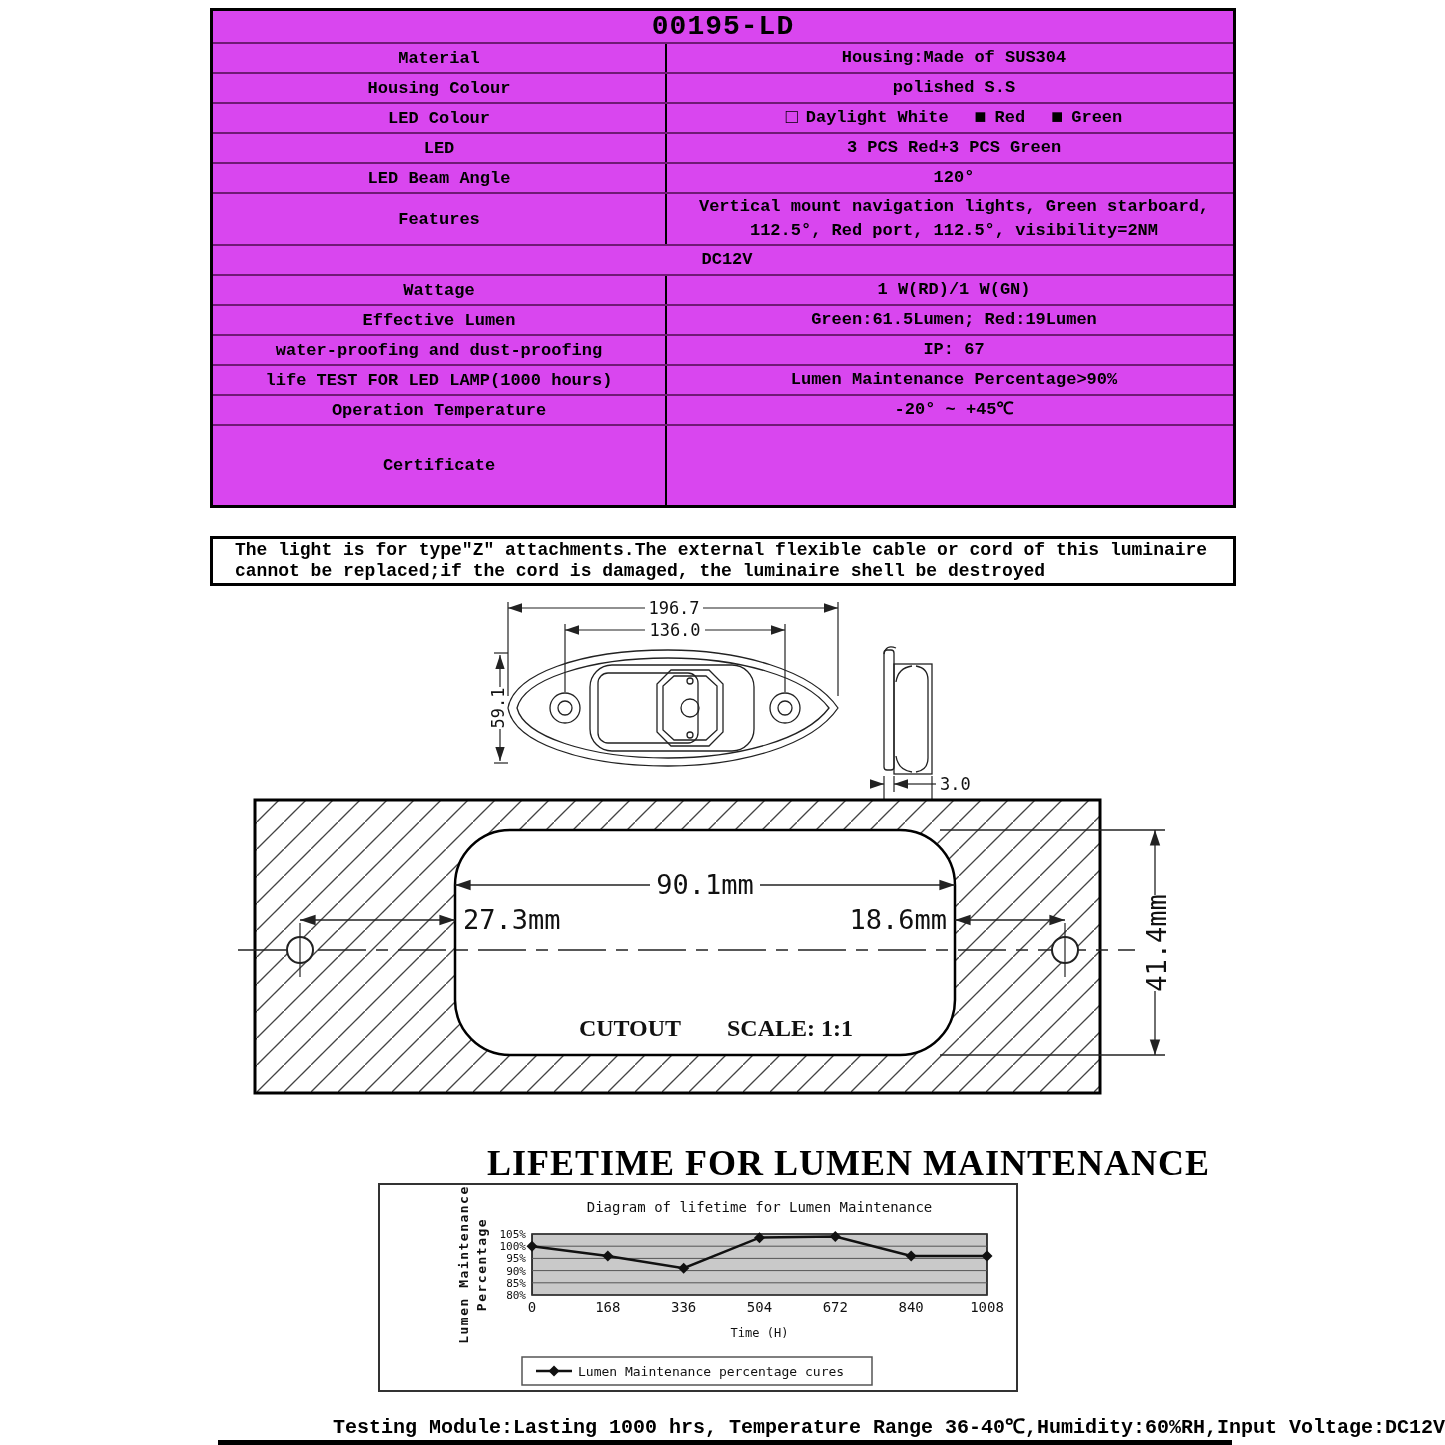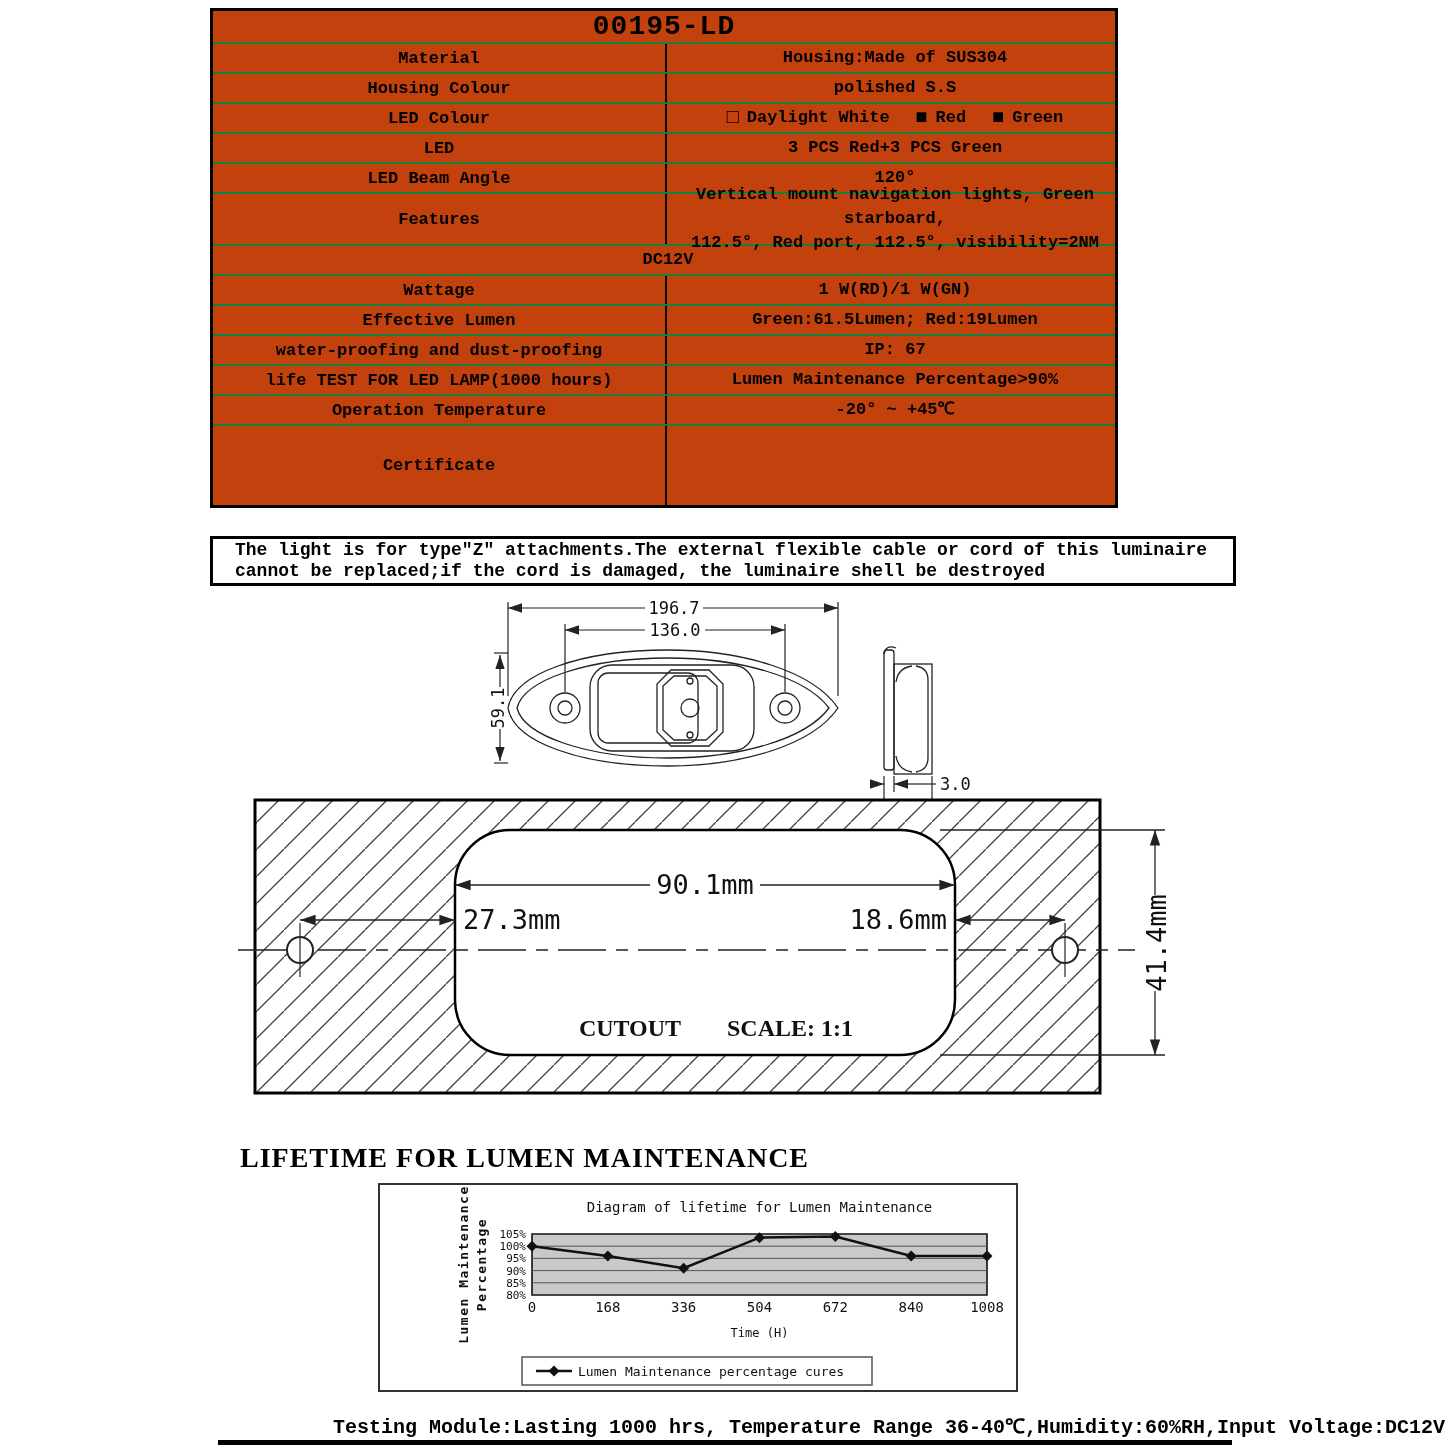--- a/index.html
+++ b/index.html
@@ -1,21 +1,21 @@
 <!DOCTYPE html>
 <html><head>
 <meta charset="utf-8">
 <style>
   html,body{margin:0;padding:0;background:#fff;}
   .page{position:relative;width:1445px;height:1445px;background:#fff;overflow:hidden;
         font-family:"Liberation Mono","DejaVu Sans Mono",monospace;color:#000;}
 
   
-  .spec-table{position:absolute;left:210px;top:8px;width:908px;border:3px solid #000;box-sizing:border-box;background:#c2410c;}
-  .t-row{display:flex;border-top:2px solid #15803d;box-sizing:border-box;}
+  .spec-table{position:absolute;left:210px;top:8px;width:1026px;border:3px solid #000;box-sizing:border-box;background:#d946ef;}
+  .t-row{display:flex;border-top:2px solid #701a75;box-sizing:border-box;}
   .t-row.first{border-top:none;}
   .t-title{height:31px;display:flex;align-items:center;justify-content:center;
            font-size:28px;font-weight:bold;letter-spacing:1px;}
   .h-std{height:30px;}
   .h-feat{height:52px;}
   .h-cert{height:81px;}
   .cell-l{width:454px;border-right:2px solid #000;box-sizing:border-box;display:flex;
           align-items:center;justify-content:center;font-size:17px;font-weight:bold;}
   .cell-r{flex:1;display:flex;align-items:center;justify-content:center;font-size:17px;
           font-weight:bold;text-align:center;white-space:pre-line;line-height:24px;padding-left:8px;}
@@ -38,22 +38,22 @@
             box-sizing:border-box;padding:1px 22px;font-size:18px;font-weight:bold;line-height:21px;}
 
   
   svg{position:absolute;overflow:visible;}
   svg text{fill:#111;font-family:"DejaVu Sans Mono","Liberation Mono",monospace;}
   .svg-drawing{left:440px;top:592px;}
   .svg-cutout{left:230px;top:795px;}
   .cad-label{font-family:"Liberation Serif","DejaVu Serif",serif;font-weight:bold;}
 
   
-  .chart-heading{position:absolute;left:240px;top:1142px;width:970px;text-align:left;
-                 font-family:"Liberation Serif","DejaVu Serif",serif;font-size:28px;font-weight:bold;letter-spacing:1px;}
+  .chart-heading{position:absolute;left:240px;top:1142px;width:970px;text-align:right;
+                 font-family:"Liberation Serif","DejaVu Serif",serif;font-size:36px;font-weight:bold;letter-spacing:1px;}
   .chart-box{position:absolute;left:378px;top:1183px;width:640px;height:209px;
              border:2px solid #333;box-sizing:border-box;background:#fff;}
 
   
   .footer-text{position:absolute;left:0;top:1412px;width:1445px;text-align:right;
                font-size:20px;font-weight:bold;}
   .bottom-bar{position:absolute;left:218px;top:1440px;width:1014px;height:5px;background:#000;}
 </style>
 </head>
 <body>

